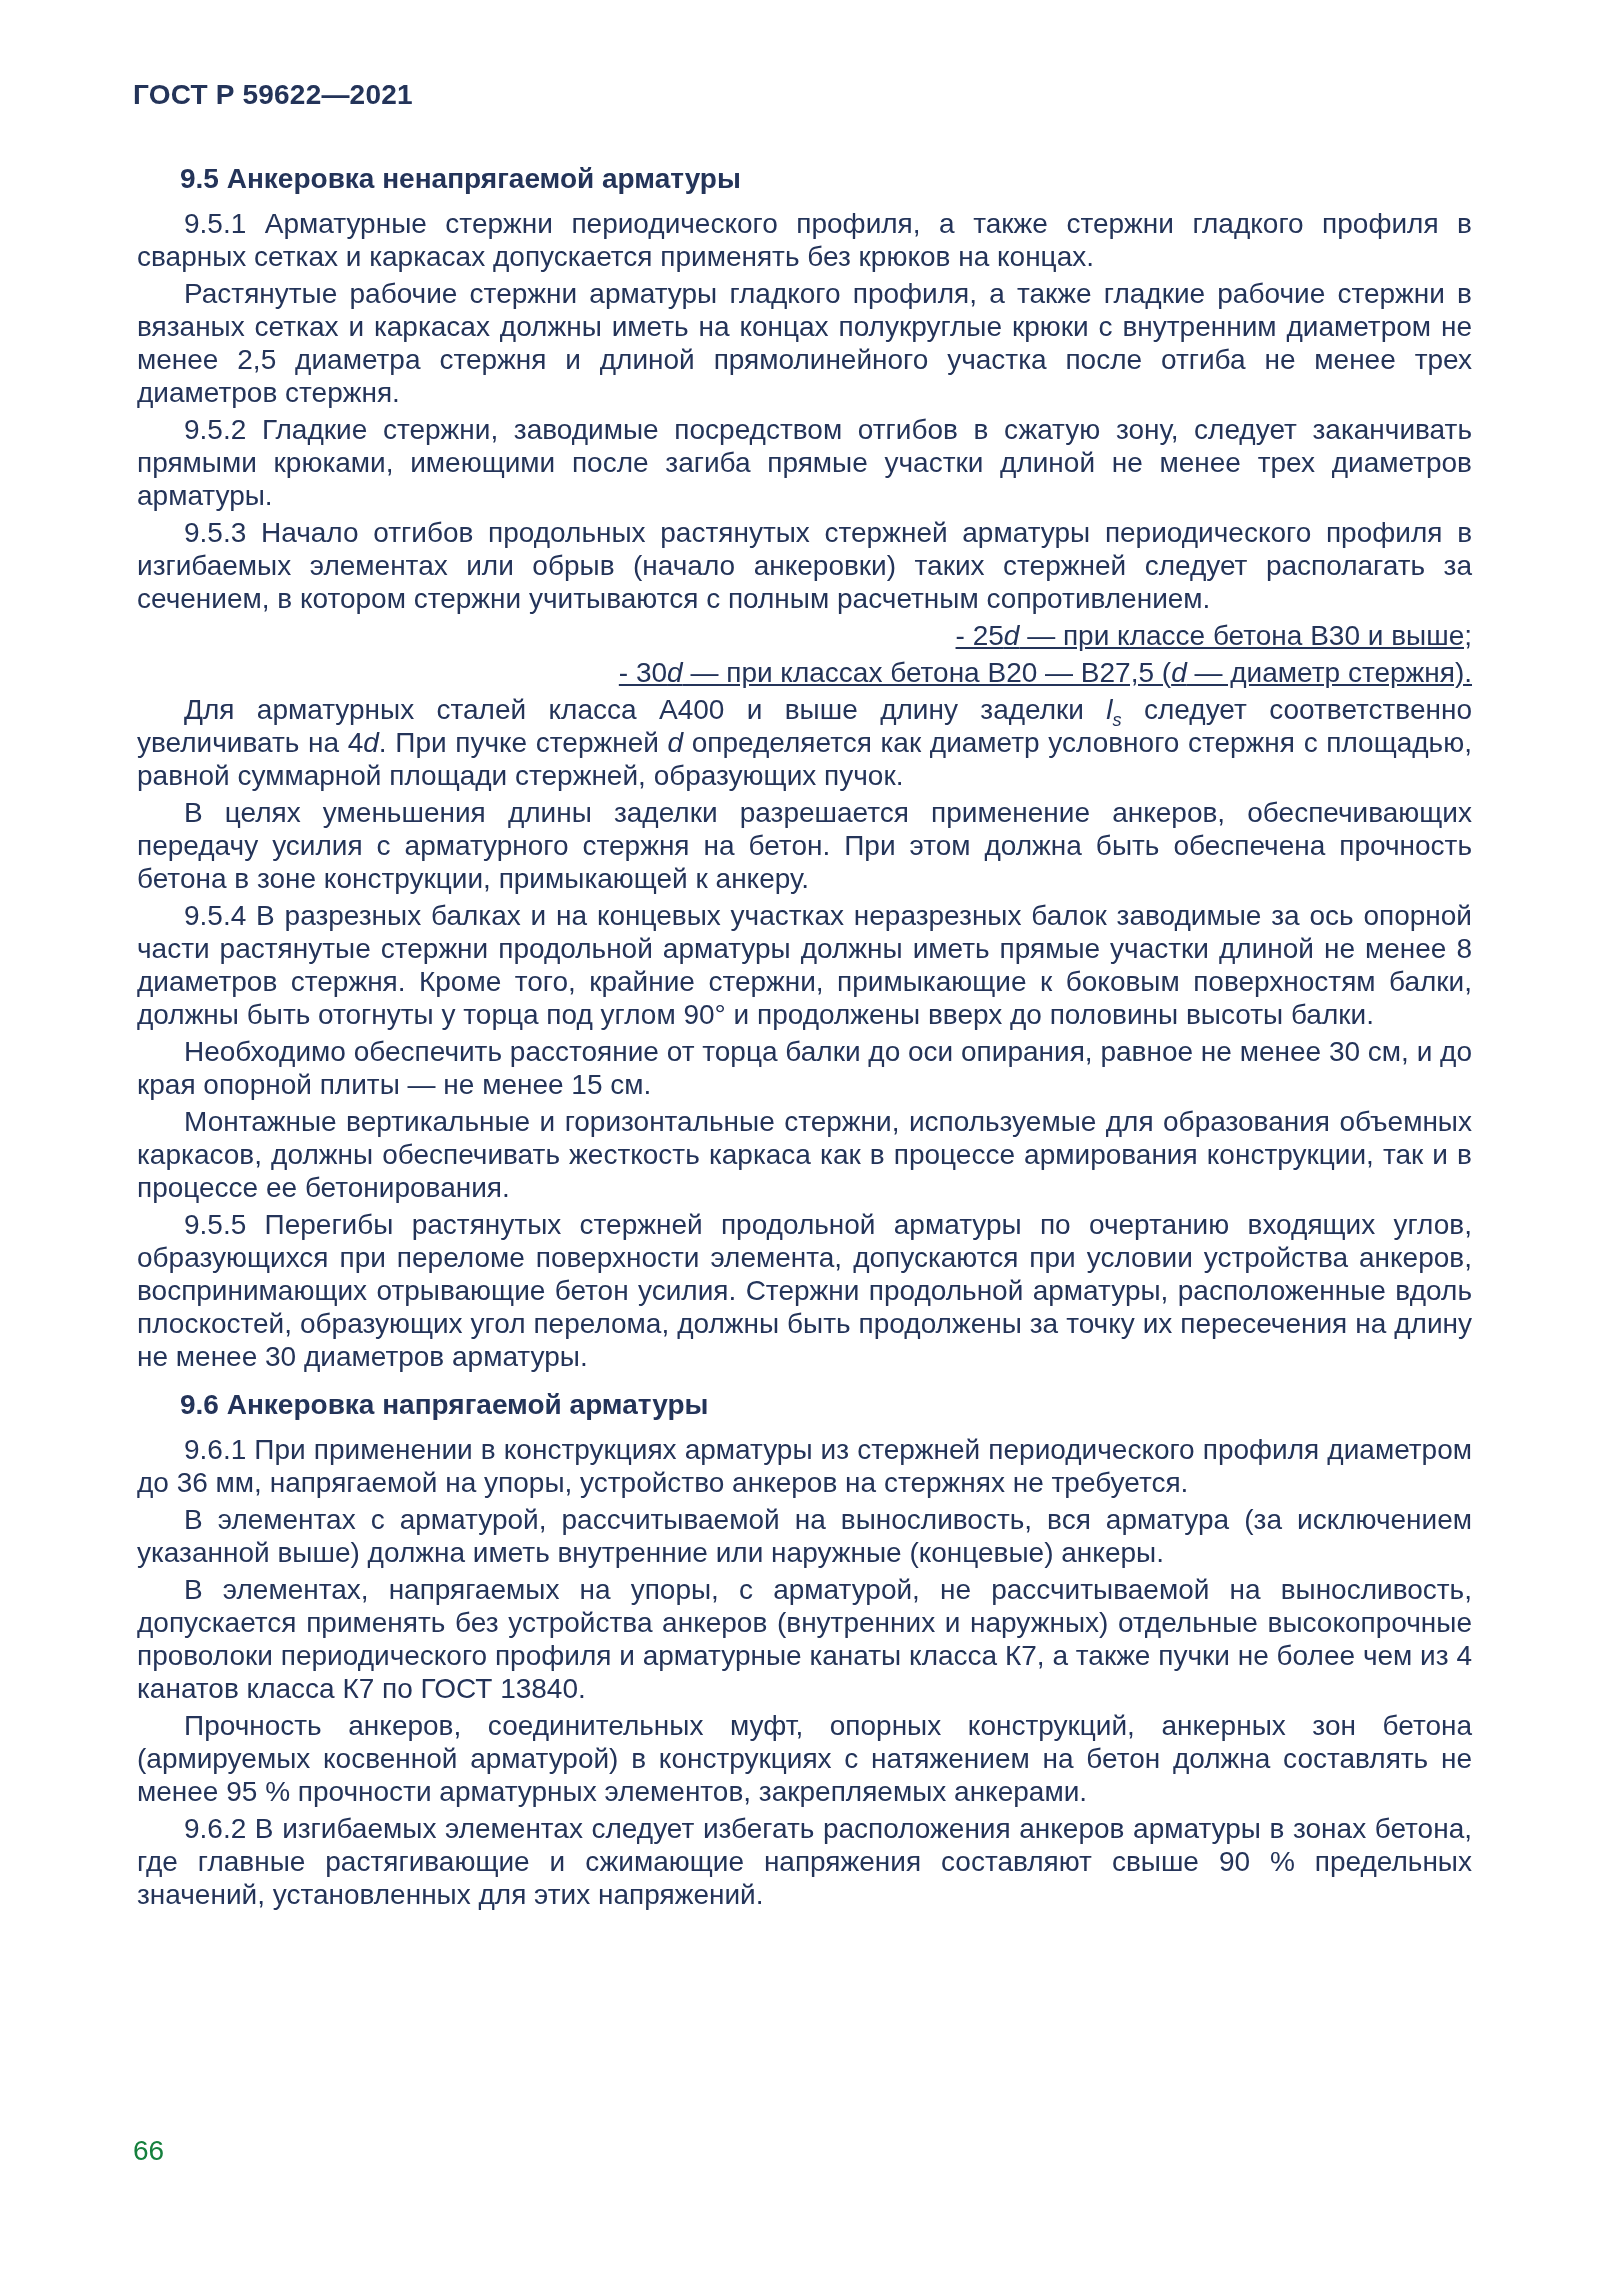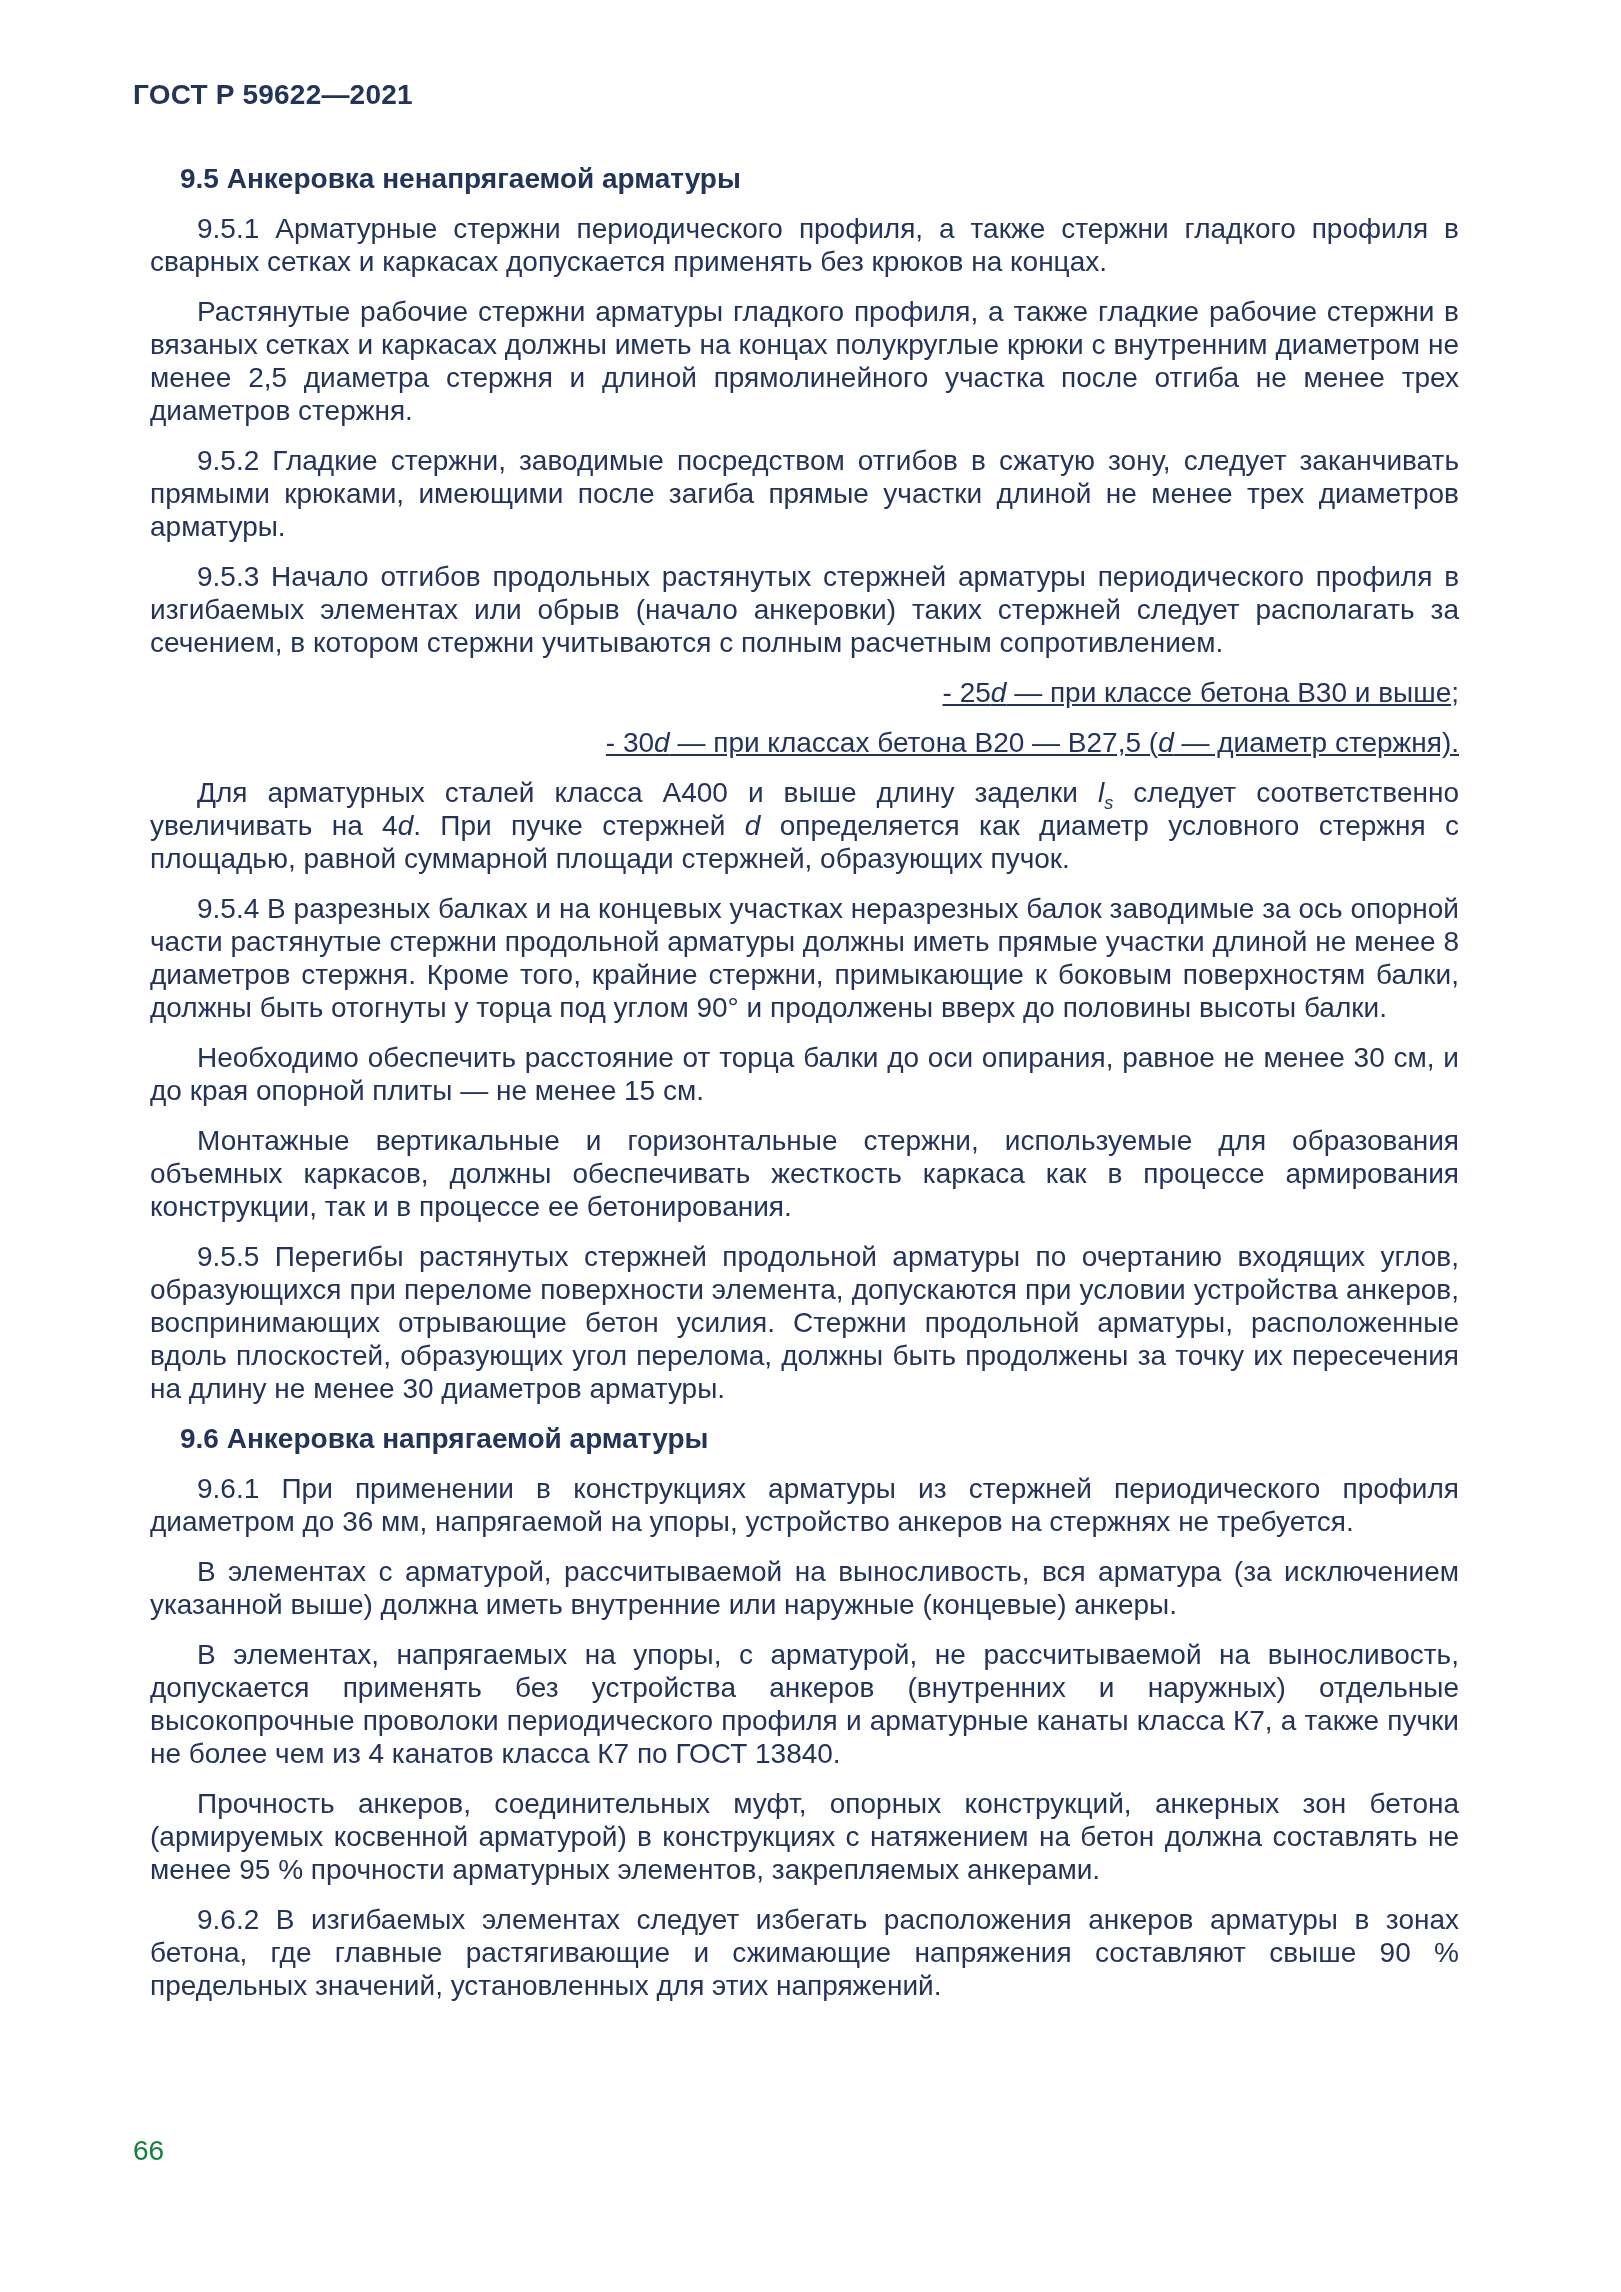--- a/index.html
+++ b/index.html
@@ -33,21 +33,21 @@
     line-height: 33px;
     font-weight: bold;
     margin: 15.7px 0 11.8px 0;
     text-indent: 47px;
     text-align: left;
   }
   .content h3.heading:first-child {
     margin-top: 15px;
   }
   .content p {
-    margin: 17px;
+    margin: 4px;
     text-indent: 47px;
   }
   .content p.li {
     text-align: right;
     text-decoration: underline;
   }
   .content sub {
     font-size: 0.65em;
     line-height: 0;
   }
@@ -67,20 +67,21 @@
 
   <div class="content" id="content">
       <h3 class="heading"><span>9.5 Анкеровка ненапрягаемой арматуры</span></h3>
       <p class="p"><span>9.5.1 Арматурные стержни периодического профиля, а также стержни гладкого профиля в сварных сетках и каркасах допускается применять без крюков на концах.</span></p>
       <p class="p"><span>Растянутые рабочие стержни арматуры гладкого профиля, а также гладкие рабочие стержни в вязаных сетках и каркасах должны иметь на концах полукруглые крюки с внутренним диаметром не менее 2,5 диаметра стержня и длиной прямолинейного участка после отгиба не менее трех диаметров стержня.</span></p>
       <p class="p"><span>9.5.2 Гладкие стержни, заводимые посредством отгибов в сжатую зону, следует заканчивать прямыми крюками, имеющими после загиба прямые участки длиной не менее трех диаметров арматуры.</span></p>
       <p class="p"><span>9.5.3 Начало отгибов продольных растянутых стержней арматуры периодического профиля в изгибаемых элементах или обрыв (начало анкеровки) таких стержней следует располагать за сечением, в котором стержни учитываются с полным расчетным сопротивлением.</span></p>
       <p class="li"><span>- 25</span><span style="font-style: italic;">d</span><span> — при классе бетона В30 и выше;</span></p>
       <p class="li"><span>- 30</span><span style="font-style: italic;">d</span><span> — при классах бетона В20 — В27,5 (</span><span style="font-style: italic;">d</span><span> — диаметр стержня).</span></p>
       <p class="p"><span>Для арматурных сталей класса А400 и выше длину заделки </span><span style="font-style: italic;">l</span><sub style="font-style: italic;">s</sub><span> следует соответственно увеличивать на 4</span><span style="font-style: italic;">d</span><span>. При пучке стержней </span><span style="font-style: italic;">d</span><span> определяется как диаметр условного стержня с площадью, равной суммарной площади стержней, образующих пучок.</span></p>
+      <p class="p"><span>В целях уменьшения длины заделки разрешается применение анкеров, обеспечивающих передачу усилия с арматурного стержня на бетон. При этом должна быть обеспечена прочность бетона в зоне конструкции, примыкающей к анкеру.</span></p>
       <p class="p"><span>9.5.4 В разрезных балках и на концевых участках неразрезных балок заводимые за ось опорной части растянутые стержни продольной арматуры должны иметь прямые участки длиной не менее 8 диаметров стержня. Кроме того, крайние стержни, примыкающие к боковым поверхностям балки, должны быть отогнуты у торца под углом 90° и продолжены вверх до половины высоты балки.</span></p>
       <p class="p"><span>Необходимо обеспечить расстояние от торца балки до оси опирания, равное не менее 30 см, и до края опорной плиты — не менее 15 см.</span></p>
       <p class="p"><span>Монтажные вертикальные и горизонтальные стержни, используемые для образования объемных каркасов, должны обеспечивать жесткость каркаса как в процессе армирования конструкции, так и в процессе ее бетонирования.</span></p>
       <p class="p"><span>9.5.5 Перегибы растянутых стержней продольной арматуры по очертанию входящих углов, образующихся при переломе поверхности элемента, допускаются при условии устройства анкеров, воспринимающих отрывающие бетон усилия. Стержни продольной арматуры, расположенные вдоль плоскостей, образующих угол перелома, должны быть продолжены за точку их пересечения на длину не менее 30 диаметров арматуры.</span></p>
       <h3 class="heading"><span>9.6 Анкеровка напрягаемой арматуры</span></h3>
       <p class="p"><span>9.6.1 При применении в конструкциях арматуры из стержней периодического профиля диаметром до 36 мм, напрягаемой на упоры, устройство анкеров на стержнях не требуется.</span></p>
       <p class="p"><span>В элементах с арматурой, рассчитываемой на выносливость, вся арматура (за исключением указанной выше) должна иметь внутренние или наружные (концевые) анкеры.</span></p>
       <p class="p"><span>В элементах, напрягаемых на упоры, с арматурой, не рассчитываемой на выносливость, допускается применять без устройства анкеров (внутренних и наружных) отдельные высокопрочные проволоки периодического профиля и арматурные канаты класса К7, а также пучки не более чем из 4 канатов класса К7 по ГОСТ 13840.</span></p>
       <p class="p"><span>Прочность анкеров, соединительных муфт, опорных конструкций, анкерных зон бетона (армируемых косвенной арматурой) в конструкциях с натяжением на бетон должна составлять не менее 95 % прочности арматурных элементов, закрепляемых анкерами.</span></p>
       <p class="p"><span>9.6.2 В изгибаемых элементах следует избегать расположения анкеров арматуры в зонах бетона, где главные растягивающие и сжимающие напряжения составляют свыше 90 % предельных значений, установленных для этих напряжений.</span></p>

